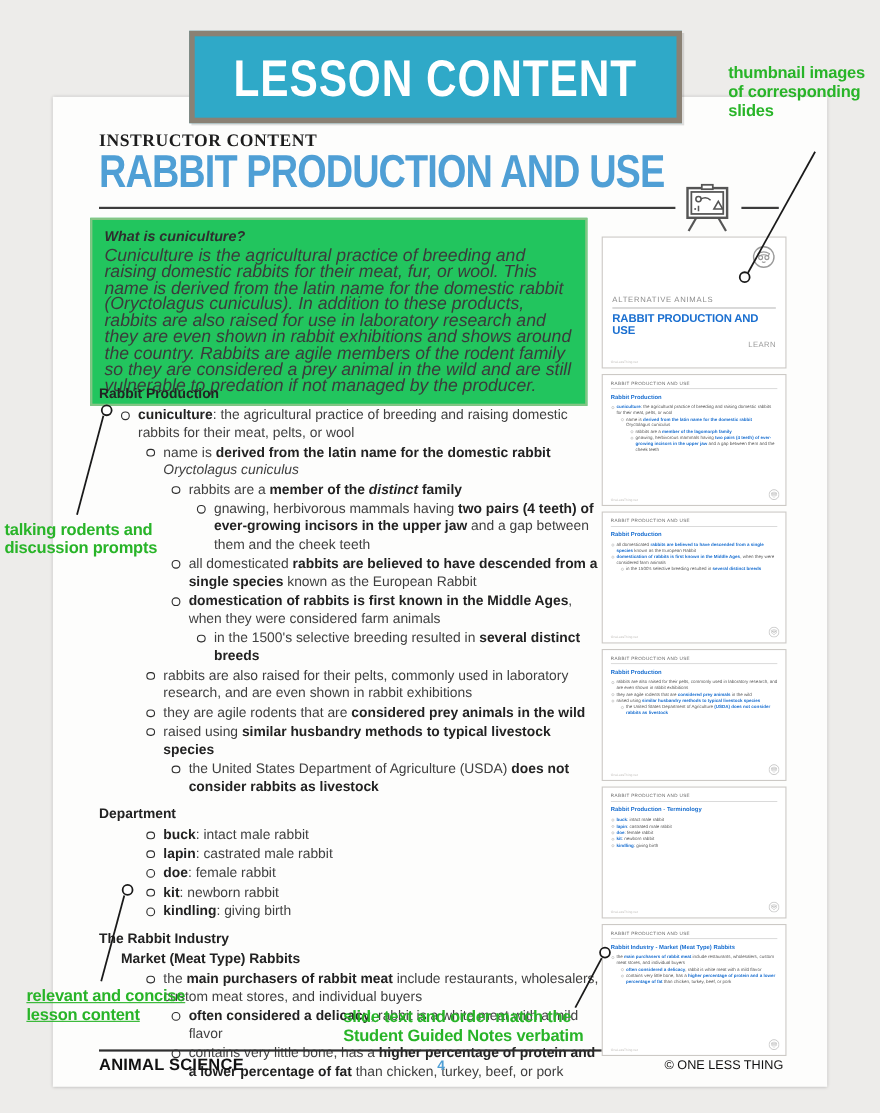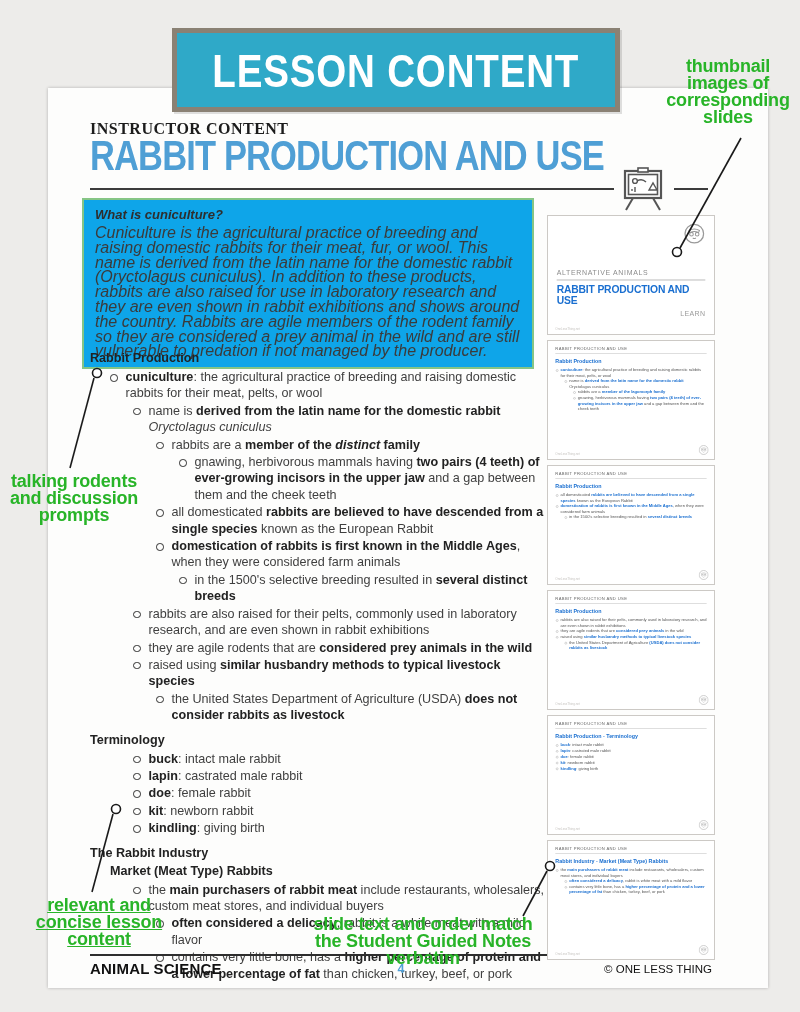--- a/index.html
+++ b/index.html
@@ -1,41 +1,41 @@
 <!DOCTYPE html>
 <html><head>
 <meta charset="utf-8">
 <style>
   html,body{margin:0;padding:0;background:#e9e8e6;}
   #canvas{position:relative;width:800px;height:1012px;background:#edecea;overflow:hidden;
           font-family:"Liberation Sans",sans-serif;-webkit-font-smoothing:antialiased;}
 
   
   .sheet{position:absolute;left:48px;top:88px;width:704px;height:900px;background:#fdfdfc;
-         box-shadow:0 0 3px rgba(0,0,0,.25);padding-left:16px;}
+         box-shadow:0 0 3px rgba(0,0,0,.25);}
 
   
   .banner{position:absolute;left:172px;top:28px;width:448px;height:84px;background:#2fa9c8;
           border:5px solid #8a8174;box-sizing:border-box;display:flex;align-items:center;justify-content:center;
           z-index:10;box-shadow:2px 2px 0 rgba(0,0,0,.12);}
   .banner span{color:#fff;font-weight:bold;font-size:47px;letter-spacing:1px;
                transform:scaleX(.82);transform-origin:center;white-space:nowrap;}
 
   
   .eyebrow{position:absolute;left:42px;top:32px;font-family:"Liberation Serif",serif;
            font-size:16px;font-weight:bold;letter-spacing:.5px;color:#1c1c1c;}
   .page-title{position:absolute;left:42px;top:44px;color:#4f9fd5;font-weight:bold;font-size:42px;
               letter-spacing:-1px;white-space:nowrap;transform:scaleX(.82);transform-origin:left;}
   .title-rule-l{position:absolute;left:42px;top:100px;width:524px;height:2px;background:#3c3c3c;}
   .title-rule-r{position:absolute;left:626px;top:100px;width:34px;height:2px;background:#3c3c3c;}
   .easel{position:absolute;left:570px;top:78px;}
 
   
   .info-box{position:absolute;left:34px;top:110px;width:452px;border:2px solid #85c585;
-            box-sizing:border-box;padding:7px 11px 8px 11px;background:#0ea5e9;}
+            box-sizing:border-box;padding:7px 11px 8px 11px;background:#22c55e;}
   .info-box .h{font-size:13px;font-weight:bold;font-style:italic;color:#2e2e2e;margin-bottom:4px;}
   .info-box .b{font-size:16px;font-style:italic;color:#3b3b3b;line-height:14.8px;}
 
   
   .content{position:absolute;left:42px;top:254px;width:454px;font-size:12.6px;color:#3f3f3f;}
   .sec-h{font-weight:bold;color:#222;margin:9px 0 4px 0;}
   .sec-sub{font-weight:bold;color:#222;margin:2px 0 4px 20px;}
   .item{display:flex;margin-bottom:1px;line-height:16.4px;}
   .item .bu{width:5.5px;height:5.5px;border:1.6px solid #2e2e2e;border-radius:50%;
             flex-shrink:0;margin:5px 8px 0 0;}
@@ -68,22 +68,22 @@
   .owl-corner{position:absolute;right:16px;bottom:8px;opacity:.75;}
   
   .t-inner{padding:16px 26px;}
   .t-brand{margin-top:142px;font-size:21px;color:#8b8b8b;letter-spacing:2px;
            border-bottom:2px solid #9a9a9a;padding-bottom:9px;}
   .t-title{margin-top:10px;font-size:31px;font-weight:bold;color:#1a6fd0;line-height:34px;letter-spacing:-.5px;}
   .t-learn{margin-top:10px;font-size:21px;color:#9a9a9a;text-align:right;letter-spacing:1px;}
   .owl-badge{position:absolute;right:28px;top:22px;}
 
   
-  .anno{position:absolute;color:#28b428;font-weight:bold;font-size:18px;line-height:17px;
-        text-align:center;z-index:60;letter-spacing:-.2px;}
+  .anno{position:absolute;color:#28b428;font-weight:bold;font-size:15px;line-height:17px;
+        text-align:left;z-index:60;letter-spacing:-.2px;}
   #anno-thumbs{left:662px;top:58px;width:132px;}
   #anno-talking{left:4px;top:473px;width:140px;}
   #anno-relevant{left:24px;top:897px;width:150px;text-decoration:underline;}
   #anno-verbatim{left:312px;top:916px;width:222px;}
 
   .overlay{position:absolute;left:0;top:0;z-index:50;pointer-events:none;}
 </style>
 </head>
 <body>
 
@@ -154,21 +154,21 @@
           <div><span>they are agile rodents that are </span><span class="b">considered prey animals in the wild</span></div>
         </div>
         <div class="item lv2">
           <span class="bu"></span>
           <div><span>raised using </span><span class="b">similar husbandry methods to typical livestock species</span></div>
         </div>
         <div class="item lv3">
           <span class="bu"></span>
           <div><span>the United States Department of Agriculture (USDA) </span><span class="b">does not consider rabbits as livestock</span></div>
         </div>
-        <div class="sec-h">Terminology</div>
+        <div class="sec-h">Department</div>
         <div class="item lv2">
           <span class="bu"></span>
           <div><span class="b">buck</span><span>: intact male rabbit</span></div>
         </div>
         <div class="item lv2">
           <span class="bu"></span>
           <div><span class="b">lapin</span><span>: castrated male rabbit</span></div>
         </div>
         <div class="item lv2">
           <span class="bu"></span>

